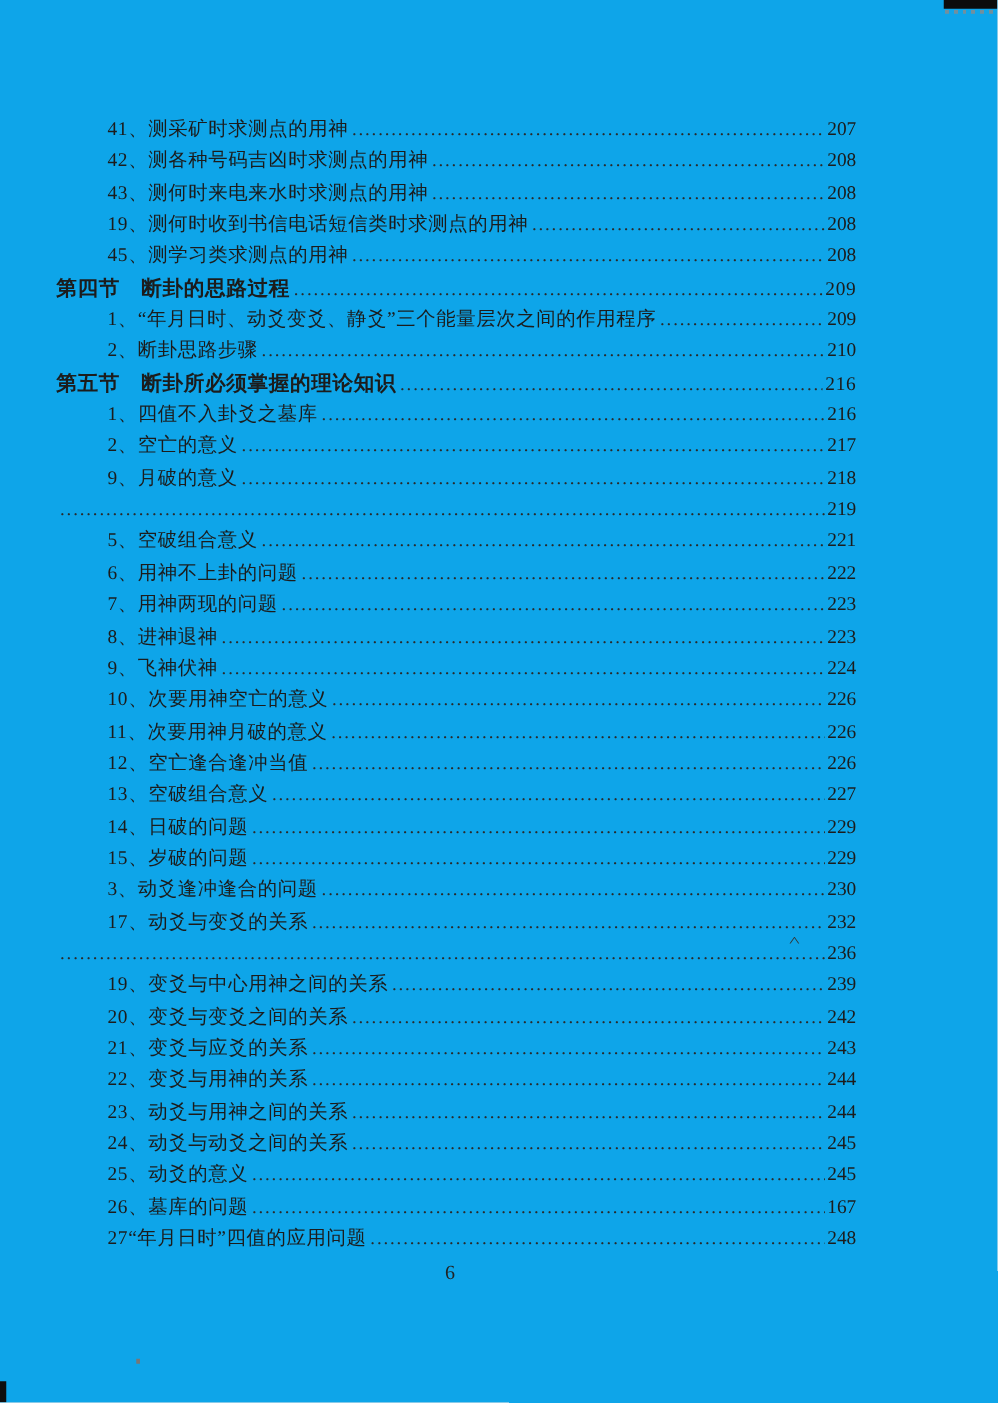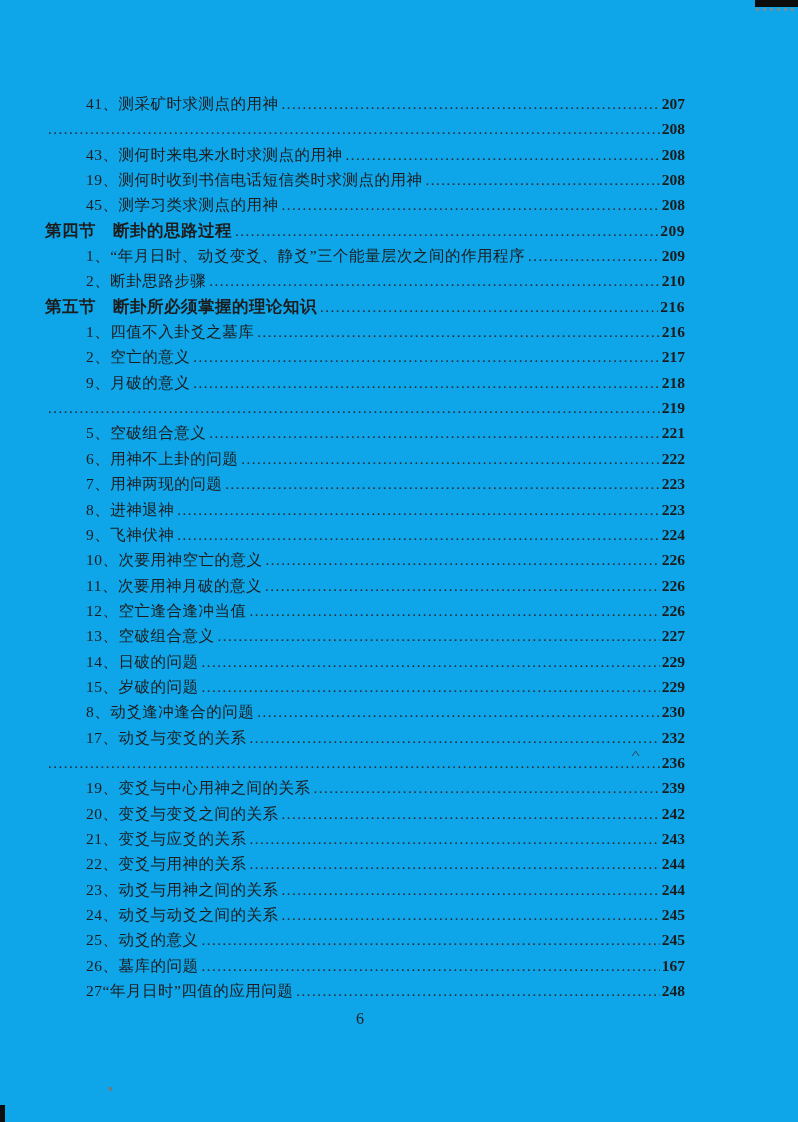--- a/index.html
+++ b/index.html
@@ -51,21 +51,21 @@
     font-weight: normal;
   }
   .leader::after {
     content: "...................................................................................................................................................................................";
     font-size: 15px;
     letter-spacing: 1.5px;
     color: #2a2a2a;
   }
   .entry-page {
     flex: 0 0 auto;
-    font-weight: bold;
+    font-weight: normal;
     font-size: 15.5px;
   }
   
   #folio {
     position: absolute;
     left: 348px;
     top: 1010px;
     width: 24px;
     text-align: center;
     font-size: 16px;
@@ -107,20 +107,21 @@
 <div id="scan-page">
 
   <div id="toc">
 
   <div class="toc-row item">
         <span class="entry-label">41、测采矿时求测点的用神</span>
         <span class="leader"></span>
         <span class="entry-page">207</span>
       </div>
       <div class="toc-row item">
+        <span class="entry-label">42、测各种号码吉凶时求测点的用神</span>
         <span class="leader"></span>
         <span class="entry-page">208</span>
       </div>
       <div class="toc-row item">
         <span class="entry-label">43、测何时来电来水时求测点的用神</span>
         <span class="leader"></span>
         <span class="entry-page">208</span>
       </div>
       <div class="toc-row item">
         <span class="entry-label">19、测何时收到书信电话短信类时求测点的用神</span>
@@ -220,21 +221,21 @@
         <span class="entry-label">14、日破的问题</span>
         <span class="leader"></span>
         <span class="entry-page">229</span>
       </div>
       <div class="toc-row item">
         <span class="entry-label">15、岁破的问题</span>
         <span class="leader"></span>
         <span class="entry-page">229</span>
       </div>
       <div class="toc-row item">
-        <span class="entry-label">8、动爻逢冲逢合的问题</span>
+        <span class="entry-label">3、动爻逢冲逢合的问题</span>
         <span class="leader"></span>
         <span class="entry-page">230</span>
       </div>
       <div class="toc-row item">
         <span class="entry-label">17、动爻与变爻的关系</span>
         <span class="leader"></span>
         <span class="entry-page">232</span>
       </div>
       <div class="toc-row item">
         <span class="leader"></span>

